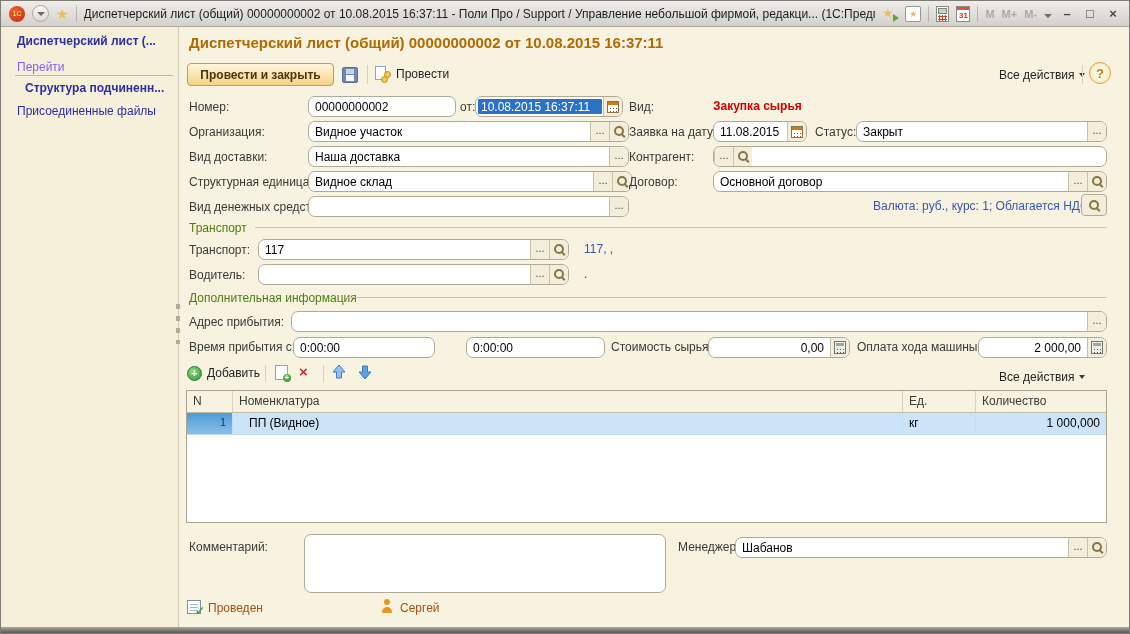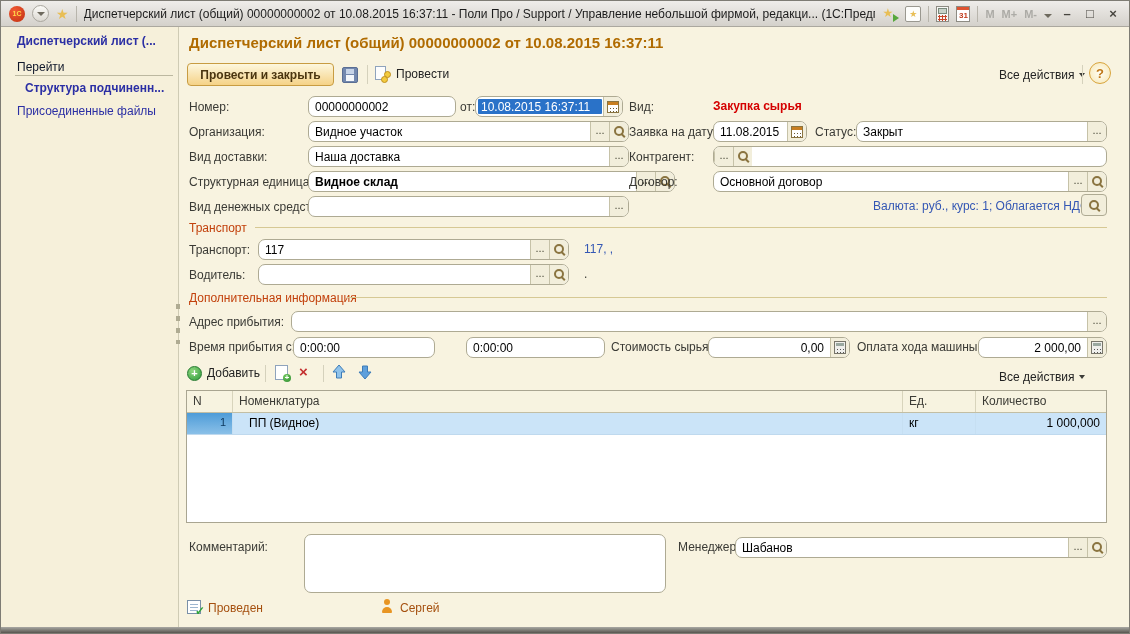--- a/index.html
+++ b/index.html
@@ -37,27 +37,27 @@
 
   
   .sidebar-bg { position:absolute; left:0; top:26px; width:178px; bottom:6px; background:#F6F0DA; border-right:1px solid #CFCBB4; }
   .bottom-edge { position:absolute; left:0; bottom:0; width:100%; height:6px; background:linear-gradient(#A9A8A3,#57564F); }
   .splitter { position:absolute; left:175px; top:303px; width:4px; height:40px; cursor:col-resize;
     background:repeating-linear-gradient(180deg,#AFAB92 0 5px,transparent 5px 12px); }
 
   
   .side-link { position:absolute; font-size:12px; color:#2B2FA4; text-decoration:none; white-space:nowrap; cursor:pointer; }
   .side-link.strong { font-weight:bold; }
-  .side-grey { position:absolute; font-size:12px; color:#0f172a; }
+  .side-grey { position:absolute; font-size:12px; color:#8b5cf6; }
   .side-line { position:absolute; height:1px; background:#BCB8A0; }
 
   
   .lbl { position:absolute; font-size:12px; color:#3A3A35; white-space:nowrap; }
   .page-title { position:absolute; font-size:15px; font-weight:bold; color:#B06B00; white-space:nowrap; }
-  .grp-lbl { position:absolute; font-size:12px; color:#c2410c; white-space:nowrap; }
+  .grp-lbl { position:absolute; font-size:12px; color:#4d7c0f; white-space:nowrap; }
   .grp-line { position:absolute; height:1px; background:#D6C894; }
   .vsep { position:absolute; width:1px; background:#D5D1BC; }
   .blue-link { position:absolute; font-size:12px; color:#3457B4; text-decoration:none; white-space:nowrap; cursor:pointer; }
   .red-val { position:absolute; font-size:12px; font-weight:bold; color:#D40000; white-space:nowrap; }
   .plain-txt { position:absolute; font-size:12px; color:#3A3A35; }
 
   
   .btn-primary { position:absolute; background:linear-gradient(#FDF7DE,#F5D287); border:1px solid #C89C42; border-radius:4px;
     font-size:12px; font-weight:bold; color:#4A3510; display:flex; align-items:center; justify-content:center; cursor:pointer; }
   .btn-flat { position:absolute; display:flex; align-items:center; gap:5px; font-size:12px; color:#222; cursor:pointer; height:20px; }
@@ -249,21 +249,21 @@
   <div class="fld" style="left:712px;top:145px;width:394px;">
     <span class="fbtn">
         <span class="dots">...</span>
       </span>
     <span class="fbtn">
         <span class="mag-icon"></span>
       </span>
   </div>
 
   <span class="lbl" style="left:188px;top:174px;">Структурная единица:</span>
-  <div class="fld" style="left:307px;top:170px;width:367px;font-weight:bold;">
+  <div class="fld" style="left:307px;top:170px;width:324px;">
     <span class="val">Видное склад</span>
     <span class="fbtn">
         <span class="dots">...</span>
       </span>
     <span class="fbtn">
         <span class="mag-icon"></span>
       </span>
   </div>
   <span class="lbl" style="left:628px;top:174px;">Договор:</span>
   <div class="fld" style="left:712px;top:170px;width:394px;">

